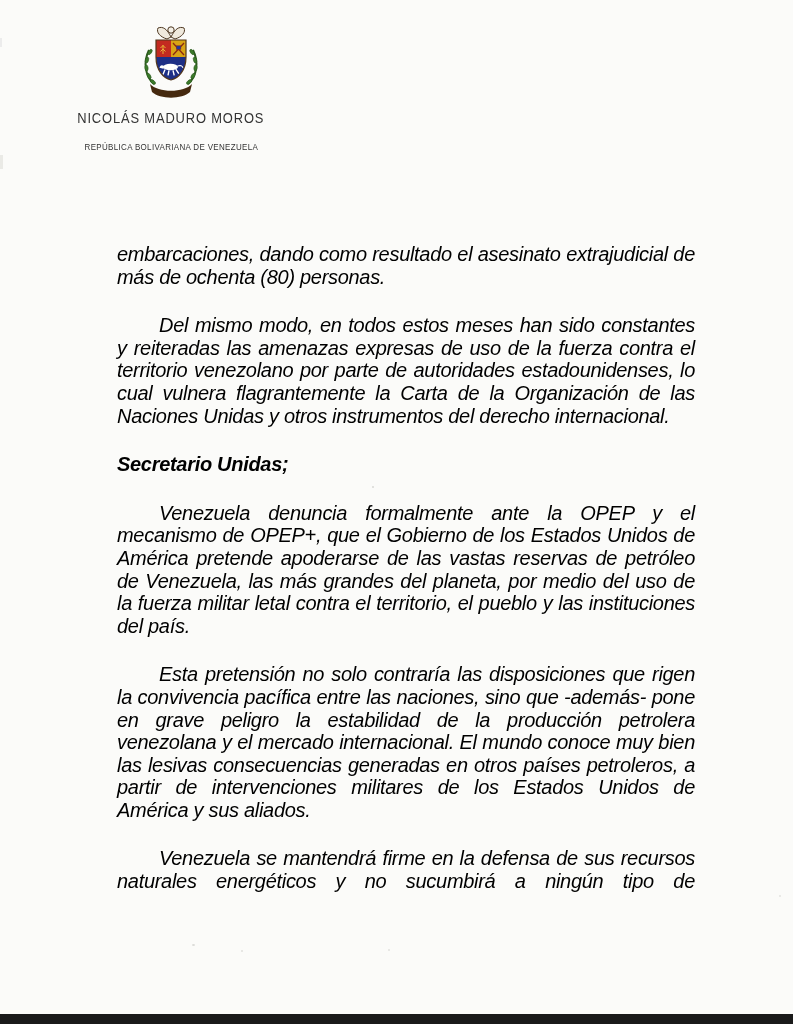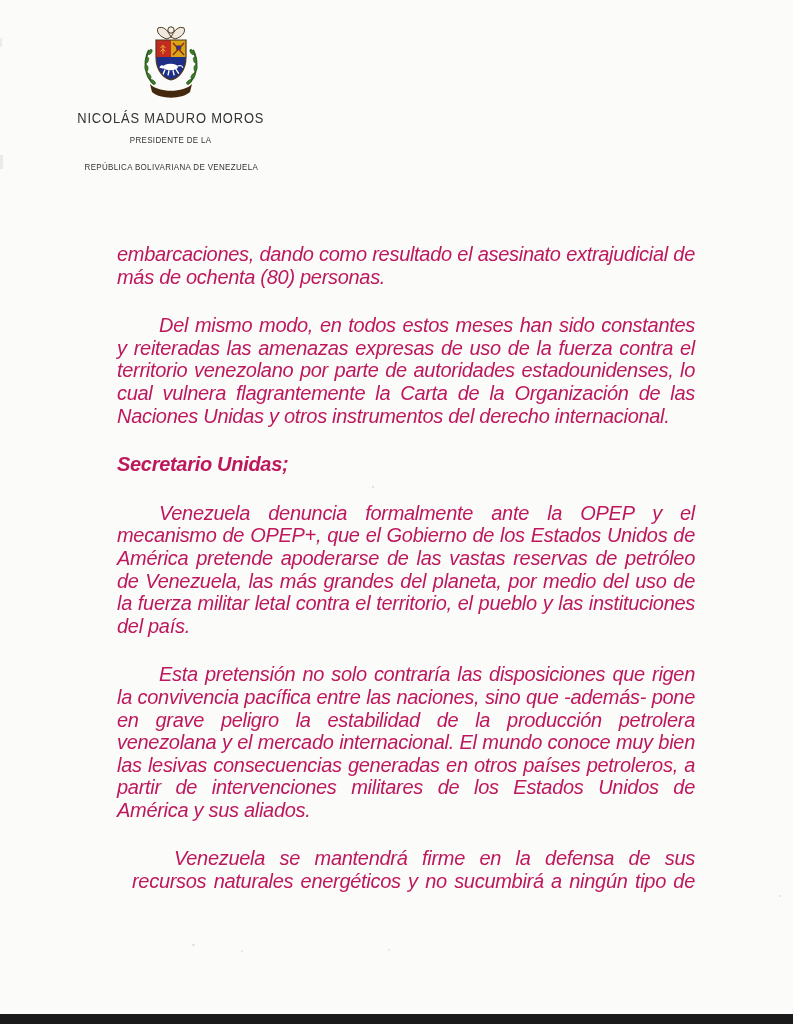--- a/index.html
+++ b/index.html
@@ -34,21 +34,21 @@
   
   .letter-body {
     position:absolute; left:117px; top:243px; width:578px;
     font-style:italic;
     font-size:20px; line-height:22.6px; letter-spacing:-0.3px;
     text-align:justify; color:#242424;
   }
   .letter-body p { margin:0 0 26px 0; }
   .letter-body p.indent { text-indent:42px; }
   .letter-body p.heading { font-weight:bold; }
-  .letter-body p.full-just { text-align-last:justify;margin-left:15px; }
+  .letter-body p.full-just { text-align-last:justify; }
 
   
   .scan-bar { position:absolute; left:0; right:0; bottom:0; height:10px; background:#1a1a1a; }
   .speck { position:absolute; border-radius:50%; }
 </style>
 </head>
 <body>
 
 <div class="page" style="background: rgb(251, 251, 249);">
 
@@ -94,29 +94,26 @@
         </g>
       </g>
       <path d="M16,16 h30 v17 c0,13 -7,21 -15,23 c-8,-2 -15,-10 -15,-23 z" fill="none" stroke="#53371c" stroke-width="1.2"></path>
 
       <path d="M10,60 C18,69 44,69 52,60 L50,68 C42,75.5 20,75.5 12,68 Z" fill="#45290f"></path>
     </svg>
 
     <div class="hdr-line hdr-name-wrap">
       <span class="hdr-name">NICOLÁS MADURO MOROS</span>
     </div>
-    <div class="hdr-line hdr-sub1-wrap">
-      <span class="hdr-sub">PRESIDENTE DE LA</span>
-    </div>
     <div class="hdr-line hdr-sub2-wrap">
       <span class="hdr-sub">REPÚBLICA BOLIVARIANA DE VENEZUELA</span>
     </div>
   </div>
 
-  <div class="letter-body" style="color: #be185d;">
+  <div class="letter-body" style="color: #000000;">
       <p class="">embarcaciones, dando como resultado el asesinato extrajudicial de más de ochenta (80) personas.</p>
       <p class=" indent">Del mismo modo, en todos estos meses han sido constantes y reiteradas las amenazas expresas de uso de la fuerza contra el territorio venezolano por parte de autoridades estadounidenses, lo cual vulnera flagrantemente la Carta de la Organización de las Naciones Unidas y otros instrumentos del derecho internacional.</p>
       <p class="heading">Secretario Unidas;</p>
       <p class=" indent">Venezuela denuncia formalmente ante la OPEP y el mecanismo de OPEP+, que el Gobierno de los Estados Unidos de América pretende apoderarse de las vastas reservas de petróleo de Venezuela, las más grandes del planeta, por medio del uso de la fuerza militar letal contra el territorio, el pueblo y las instituciones del país.</p>
       <p class=" indent">Esta pretensión no solo contraría las disposiciones que rigen la convivencia pacífica entre las naciones, sino que -además- pone en grave peligro la estabilidad de la producción petrolera venezolana y el mercado internacional. El mundo conoce muy bien las lesivas consecuencias generadas en otros países petroleros, a partir de intervenciones militares de los Estados Unidos de América y sus aliados.</p>
       <p class=" indent full-just">Venezuela se mantendrá firme en la defensa de sus recursos naturales energéticos y no sucumbirá a ningún tipo de</p>
     </div>
 
   <div class="speck" style="left:192px;top:944px;width:3px;height:2px;background:#dcdcd8;"></div>
   <div class="speck" style="left:241px;top:950px;width:2px;height:2px;background:#e0e0dc;"></div>

